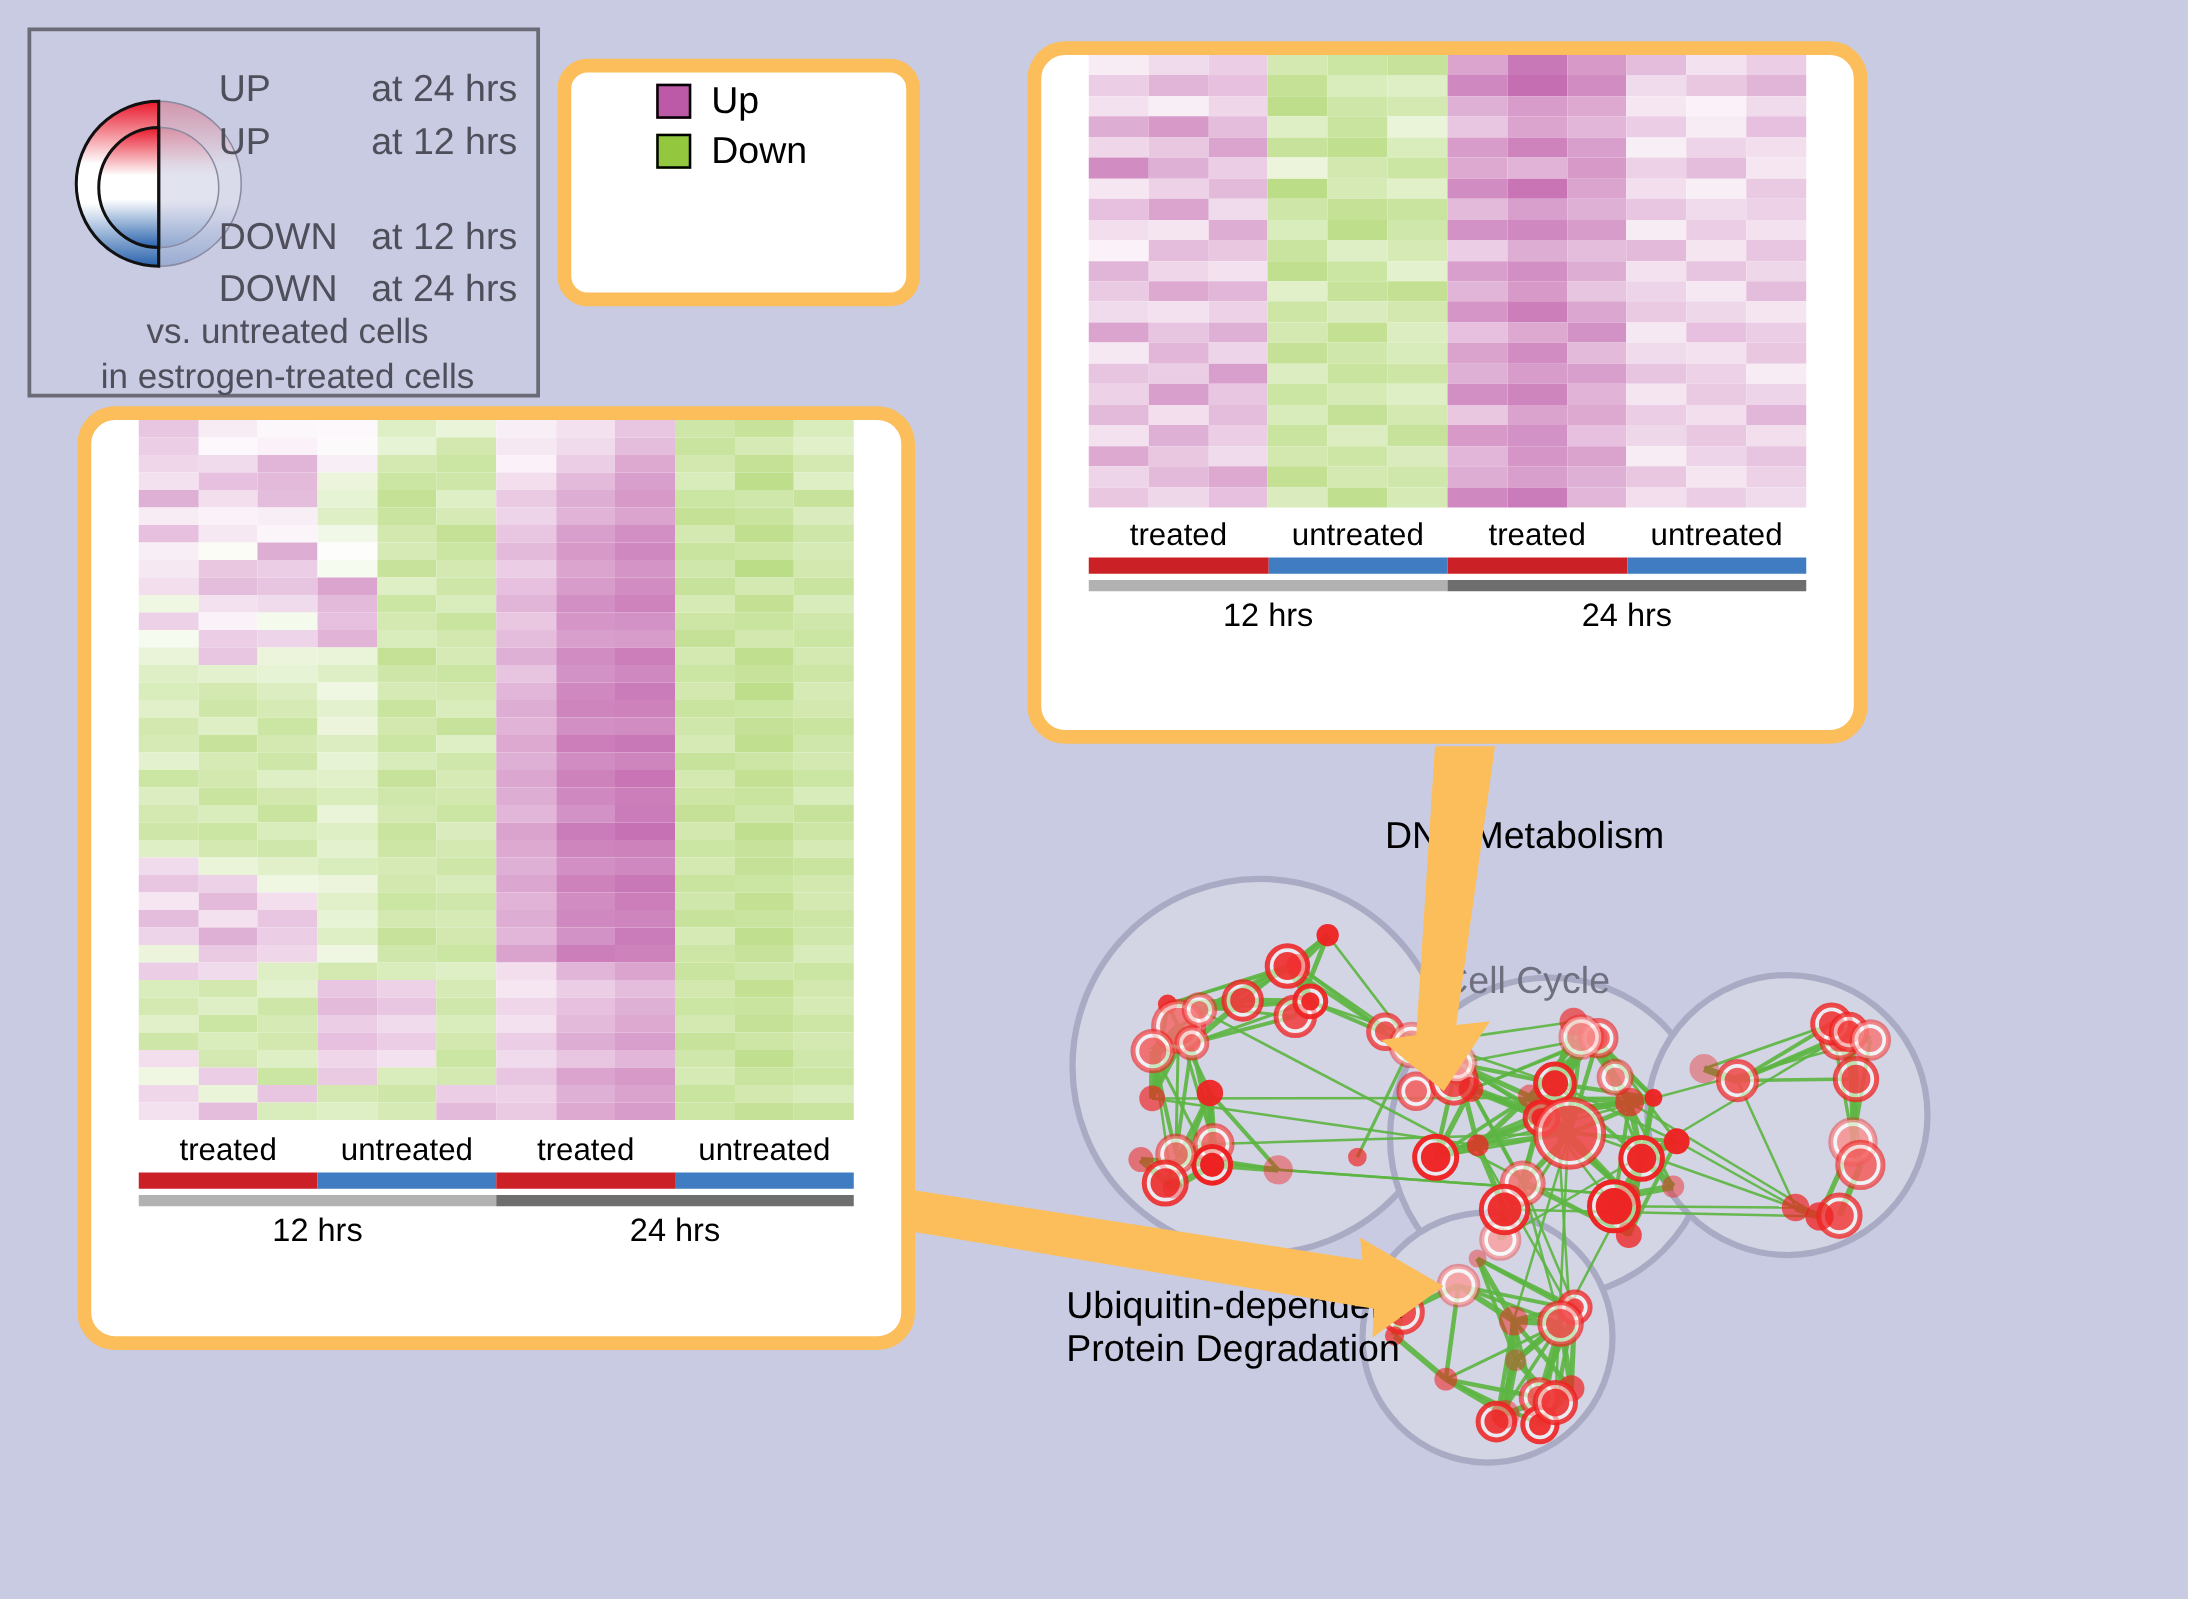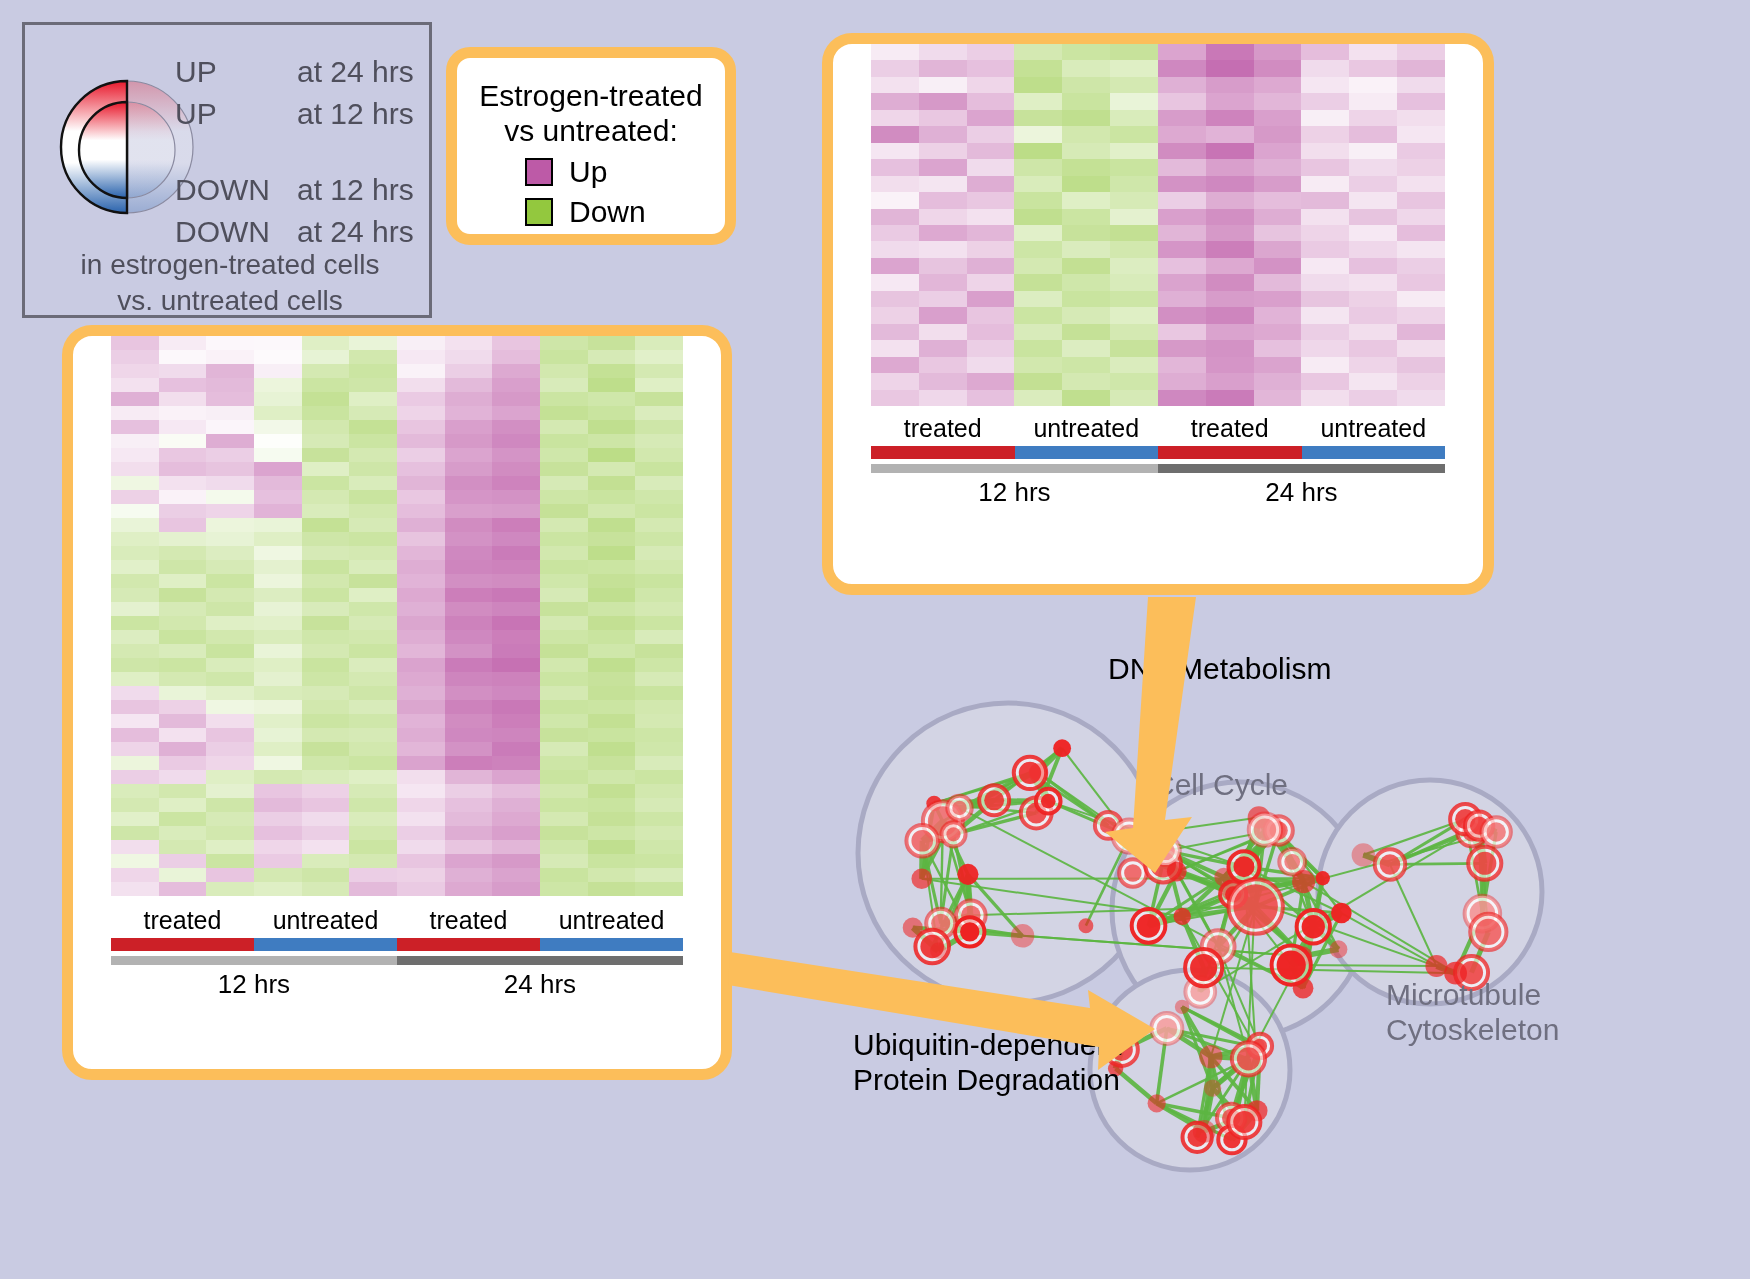--- a/index.html
+++ b/index.html
@@ -121,30 +121,26 @@
         <span class="lbl">DOWN</span>
         <span>at 12 hrs</span>
       </div>
       <div class="lg-row">
         <span class="lbl">DOWN</span>
         <span>at 24 hrs</span>
       </div>
     </div>
 
     <div class="lg-caption">
+      <div>vs. untreated cells</div>
       <div>in estrogen-treated cells</div>
-      <div>vs. untreated cells</div>
     </div>
   </div>
 
   <div class="opanel" id="panel-legend2">
-    <div class="e-title">
-      <div>Estrogen-treated</div>
-      <div>vs untreated:</div>
-    </div>
     <div class="e-item">
       <span class="e-sw" id="sw-up" style="background: rgb(189, 90, 167);"></span>
       <span class="e-lbl">Up</span>
     </div>
     <div class="e-item">
       <span class="e-sw" id="sw-down" style="background: rgb(147, 200, 62);"></span>
       <span class="e-lbl">Down</span>
     </div>
   </div>
 
@@ -1300,22 +1296,20 @@
         <circle cx="467.0240275352299" cy="490.7071990607551" r="10.520201802253723" fill="#ee2222" fill-opacity="0.72"></circle>
         <circle cx="376.81148772125096" cy="408.4490466395823" r="15.514153957366943" fill="#ffffff" fill-opacity="0.79" stroke="#ee2222" stroke-width="4" stroke-opacity="0.38"></circle>
         <circle cx="376.81148772125096" cy="408.4490466395823" r="10.514153957366943" fill="#ee2222" fill-opacity="0.38"></circle>
         <circle cx="454.2960132238213" cy="502.0236569798835" r="16.100393056869507" fill="#ffffff" fill-opacity="0.54" stroke="#ee2222" stroke-width="4" stroke-opacity="0.84"></circle>
         <circle cx="454.2960132238213" cy="502.0236569798835" r="11.100393056869507" fill="#ee2222" fill-opacity="0.84"></circle>
         <circle cx="325.62439276722307" cy="448.6154287980291" r="7.701766610145569" fill="#ee2222" fill-opacity="0.70"></circle>
       </svg>
 
     <div class="net-label" style="left:318px;top:32px;color:#000;">DNA Metabolism</div>
     <div class="net-label" style="left:363px;top:148px;color:#6f6f80;">Cell Cycle</div>
-    <div class="net-label" style="left:596px;top:358px;color:#6f6f80;">Microtubule
-Cytoskeleton</div>
     <div class="net-label" style="left:63px;top:408px;color:#000;">Ubiquitin-dependent
 Protein Degradation</div>
   </div>
 
   <svg id="arrows" style="position:absolute;left:0;top:0;width:1750px;height:1279px;pointer-events:none;">
     <polygon points="1148,597 1196,597 1165,820 1192,817 1155,873 1105,832 1133,828" fill="#fcbe5a"></polygon>
     <polygon points="730,952 1090,1008 1088,990 1155,1029 1098,1070 1099,1047 728,985" fill="#fcbe5a"></polygon>
   </svg>
 
 </div>

